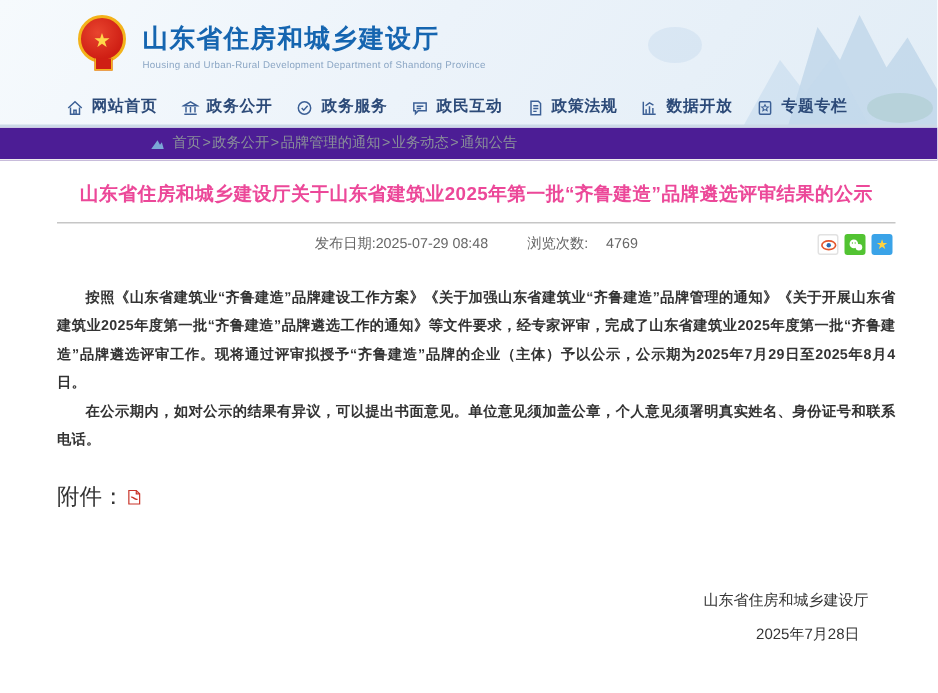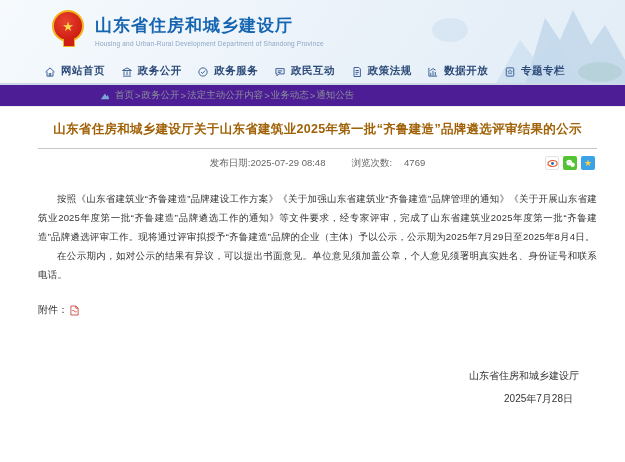--- a/index.html
+++ b/index.html
@@ -63,40 +63,40 @@
     font-size:9.5px; color:#8a9099;
   }
   .breadcrumb .home-ic { margin-right:5px; display:flex; }
   .crumb { cursor:pointer; }
   .crumb-sep { margin:0 1px; }
 
   
   .article { padding:0 28px 0 38px; }
   .article-title {
     margin-top:14px; text-align:center; font-size:12.5px; font-weight:bold;
-    color:#a16207; letter-spacing:.3px;
+    color:#ec4899; letter-spacing:.3px;
   }
   .title-divider { margin-top:10px; border-bottom:1px solid #c6c6c6; }
   .meta-row { position:relative; height:22px; margin-top:3px; text-align:center;
               font-size:9.5px; color:#666; line-height:22px; }
   .meta-row .views-label { margin-left:26px;text-align:right; }
   .meta-row .views-val { margin-left:12px; }
   .share-icons { position:absolute; right:2px; top:4px; display:flex; gap:4px; }
   .share-ic { width:14px; height:14px; border-radius:2px; display:flex; align-items:center;
               justify-content:center; cursor:pointer; }
   .share-eye { background:#fff; border:1px solid #e2e2e2; }
   .share-wechat { background:#52c332; }
   .share-qzone { background:#3aa3e8; color:#ffd23f; font-size:9px; line-height:1; }
 
-  .body-text { margin-top:15px; }
+  .body-text { margin-top:15px;font-weight:bold; }
   .body-text p {
     font-size:9.5px; color:#333; line-height:19px; text-align:justify;
     text-indent:2em; letter-spacing:.2px;
   }
-  .attachment { margin-top:19px; font-size:10px; color:#333; display:flex; align-items:center; }
+  .attachment { margin-top:19px; font-size:15px; color:#333; display:flex; align-items:center; }
   .attachment .pdf-ic { margin:0 3px 0 2px; display:flex; }
   .attachment a { color:#2f52c4; text-decoration:none; cursor:pointer; }
 
   .signature { margin-top:52px; text-align:right; padding-right:18px; }
   .signature .sig-org { font-size:10px; color:#333; }
   .signature .sig-date { font-size:10px; color:#333; margin-top:9px; padding-right:6px; }
 </style>
 </head>
 <body>
 
@@ -177,21 +177,21 @@
 <div class="breadcrumb">
   <span class="home-ic">
     <svg width="10" height="10" viewBox="0 0 12 12">
         <path d="M1 10 L6 3 L8 6.5 L9.5 4.5 L11 10 Z" fill="#7aa7d6"></path>
       </svg>
   </span>
   <span class="crumb">首页</span>
   <span class="crumb-sep">&gt;</span>
   <span class="crumb">政务公开</span>
   <span class="crumb-sep">&gt;</span>
-  <span class="crumb">法定主动公开内容</span>
+  <span class="crumb">品牌管理的通知</span>
   <span class="crumb-sep">&gt;</span>
   <span class="crumb">业务动态</span>
   <span class="crumb-sep">&gt;</span>
   <span class="crumb">通知公告</span>
 </div>
 
 <div class="article">
   <h1 class="article-title">山东省住房和城乡建设厅关于山东省建筑业2025年第一批“齐鲁建造”品牌遴选评审结果的公示</h1>
   <div class="title-divider"></div>
 

